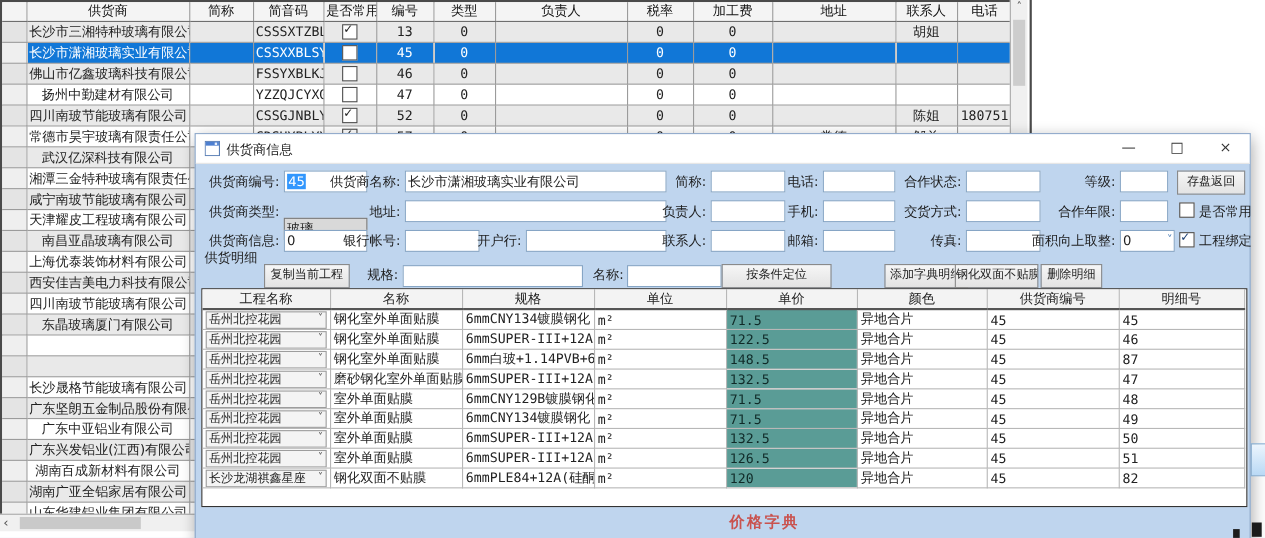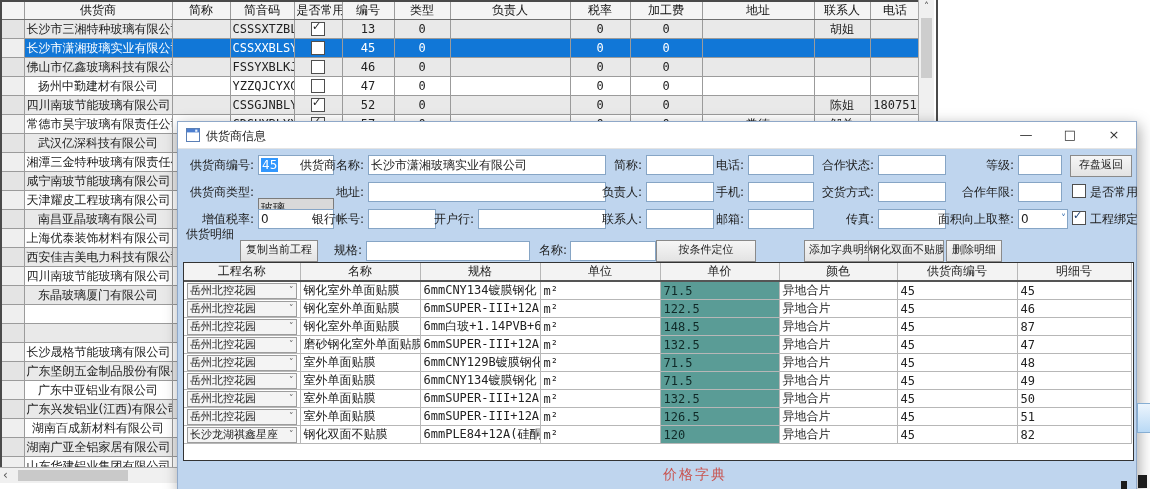--- a/index.html
+++ b/index.html
@@ -61,21 +61,21 @@
   
   #detail-grid{position:absolute;left:5px;top:114px;width:949px;height:197px;background:#fff;border:1px solid #333;overflow:hidden;}
   #detail-grid table{border-collapse:collapse;table-layout:fixed;width:947px;}
   #detail-grid th,#detail-grid td{border-right:1px solid #b7b7b7;border-bottom:1px solid #b7b7b7;
     overflow:hidden;white-space:nowrap;padding:0 3px;height:17px;font-size:12px;font-weight:normal;text-align:left;}
   #detail-grid thead th{background:#f3f3f3;text-align:center;border-bottom:2px solid #555;height:15px;}
   #detail-grid td.price{background:#5a9c96;color:#102a28;}
   .proj{display:flex;align-items:center;justify-content:space-between;background:#f4f4f4;border:1px solid #9d9d9d;height:14px;line-height:13px;padding:0 2px;font-size:11px;}
   .proj .dda{color:#555;font-size:9px;}
   #footer-label{position:absolute;left:16px;right:0;top:318px;text-align:center;text-indent:60px;
-    color:#c9524e;font-size:14px;letter-spacing:2px;}
+    color:#c9524e;font-size:14px;letter-spacing:2px;font-weight:bold;}
   
   #art-blue{left:1137px;top:403px;width:13px;height:28px;background:linear-gradient(#ecf5fd,#b9d9f5);border:1px solid #86aed3;}
   #art-dark1{left:1138px;top:475px;width:9px;height:13px;background:#1b1b1b;}
   #art-dark2{left:1121px;top:481px;width:6px;height:8px;background:#1b1b1b;}
 </style>
 </head>
 <body>
 
 <div id="main-grid" class="abs">
   <table>
@@ -520,21 +520,21 @@
     <div class="flabel r2" style="left:420px;width:44px">负责人:</div>
     <div class="finput r2" style="left:468px;width:62px"></div>
     <div class="flabel r2" style="left:534px;width:32px">手机:</div>
     <div class="finput r2" style="left:570px;width:60px"></div>
     <div class="flabel r2" style="left:634px;width:62px">交货方式:</div>
     <div class="finput r2" style="left:700px;width:62px"></div>
     <div class="flabel r2" style="left:764px;width:72px">合作年限:</div>
     <div class="finput r2" style="left:840px;width:38px"></div>
     <div class="dcb r2" style="left:894px"><span class="box"></span><span>是否常用</span></div>
 
-    <div class="flabel r3" style="left:4px;width:72px">增值税率:</div>
+    <div class="flabel r3" style="left:4px;width:72px">供货商信息:</div>
     <div class="finput r3" style="left:80px;width:70px">0</div>
     <div class="flabel r3" style="left:104px;width:82px">银行帐号:</div>
     <div class="finput r3" style="left:190px;width:62px"></div>
     <div class="flabel r3" style="left:252px;width:44px">开户行:</div>
     <div class="finput r3" style="left:300px;width:122px"></div>
     <div class="flabel r3" style="left:420px;width:44px">联系人:</div>
     <div class="finput r3" style="left:468px;width:62px"></div>
     <div class="flabel r3" style="left:534px;width:32px">邮箱:</div>
     <div class="finput r3" style="left:570px;width:60px"></div>
     <div class="flabel r3" style="left:634px;width:62px">传真:</div>

